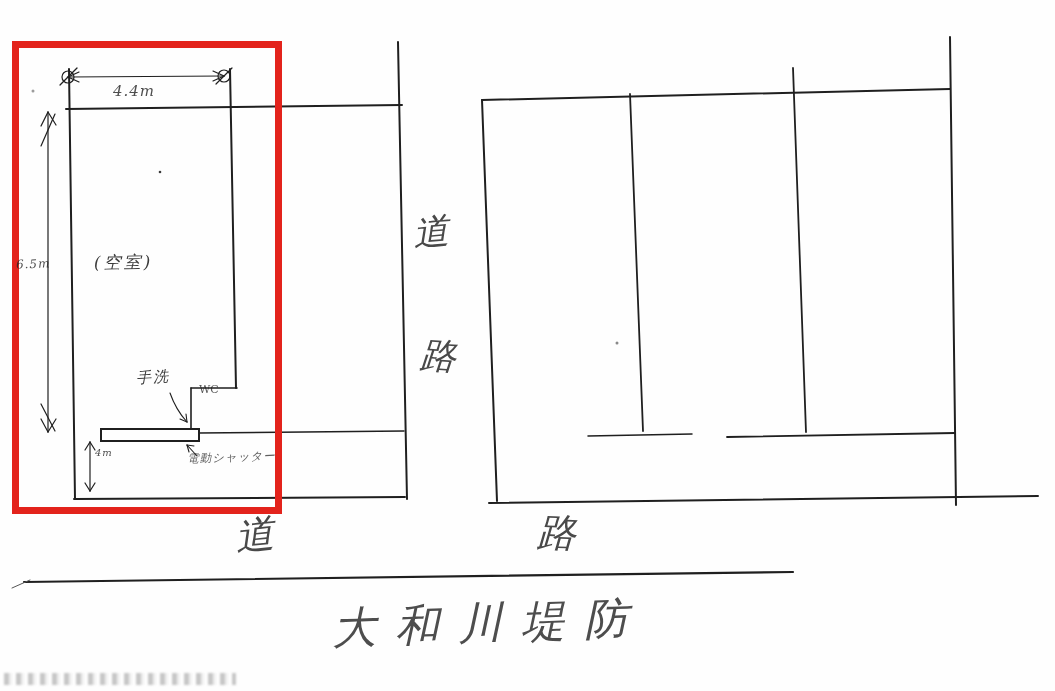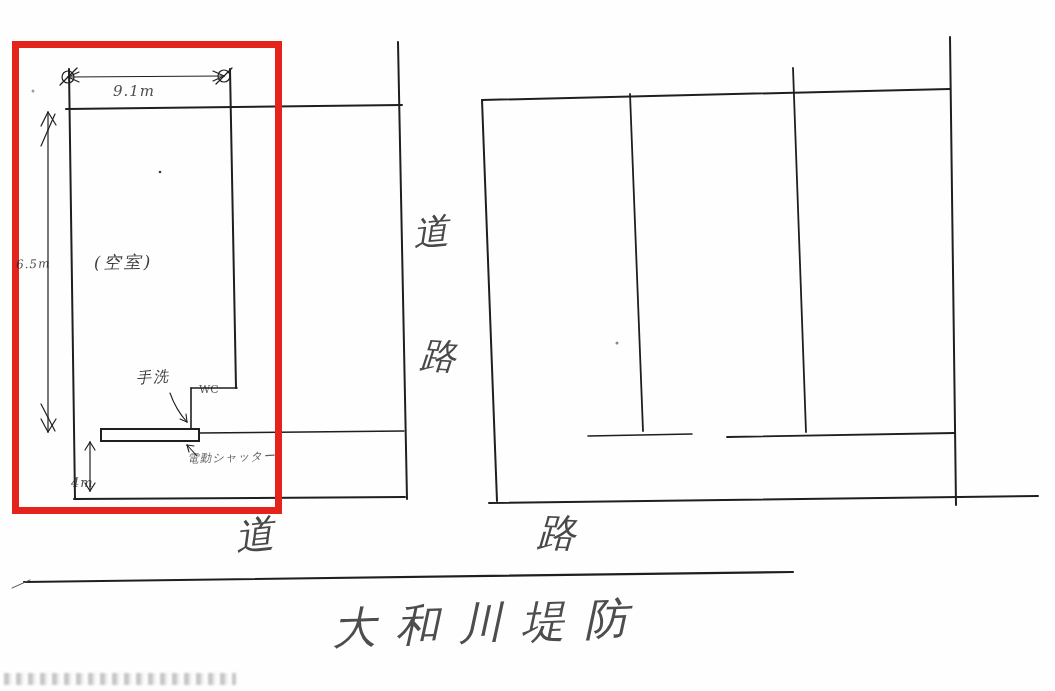--- a/index.html
+++ b/index.html
@@ -6,21 +6,21 @@
   .canvas{
     position:relative;width:1055px;height:691px;background:#fefefe;overflow:hidden;
     font-family:"DejaVu Serif",serif;color:#1f1f1f;
   }
   .sketch-svg{position:absolute;left:0;top:0;}
   .lbl{position:absolute;white-space:nowrap;color:#222;}
   .hand{font-style:italic;opacity:.88;}
   .dim{font-size:13px;letter-spacing:1px;opacity:.8;}
   .lbl-width{left:113px;top:82px;font-size:15px;}
   .lbl-height{left:16px;top:257px;font-size:12px;transform:rotate(-2deg);}
-  .lbl-frontage{left:71px;top:447px;font-size:13px;margin-top:28px;}
+  .lbl-frontage{left:95px;top:447px;font-size:10px;}
   .lbl-room{left:94px;top:251px;font-size:17px;letter-spacing:3px;transform:rotate(-1deg);}
   .lbl-sink{left:136px;top:368px;font-size:15px;letter-spacing:2px;transform:rotate(-3deg);}
   .lbl-wc{left:199px;top:383px;font-size:11px;opacity:.75;}
   .lbl-shutter{left:187px;top:450px;font-size:11.5px;letter-spacing:1px;transform:rotate(-2deg);opacity:.72;}
   .road-char{position:absolute;font-size:36px;opacity:.82;}
   .road-v1{left:413px;top:208px;transform:rotate(-5deg);}
   .road-v2{left:420px;top:332px;transform:rotate(4deg);}
   .road-b1{left:235px;top:508px;font-size:39px;transform:rotate(-6deg);}
   .road-b2{left:537px;top:506px;font-size:39px;transform:rotate(2deg);}
   .caption{
@@ -126,21 +126,21 @@
 
     <g stroke="none" fill="#3a3a3a">
       <circle cx="160" cy="172" r="1.3"></circle>
       <circle cx="617" cy="343" r="1.5" opacity=".6"></circle>
       <circle cx="33" cy="91" r="1.5" opacity=".5"></circle>
     </g>
   </svg>
 
   <div class="highlight-box"></div>
 
-  <div class="lbl dim hand lbl-width">9.1m</div>
+  <div class="lbl dim hand lbl-width">4.4m</div>
   <div class="lbl dim hand lbl-height">6.5m</div>
   <div class="lbl dim hand lbl-frontage">4m</div>
 
   <div class="lbl hand lbl-room">(空室)</div>
   <div class="lbl hand lbl-sink">手洗</div>
   <div class="lbl lbl-wc">WC</div>
   <div class="lbl hand lbl-shutter">電動シャッター</div>
 
   <div class="lbl hand road-char road-v1">道</div>
   <div class="lbl hand road-char road-v2">路</div>

